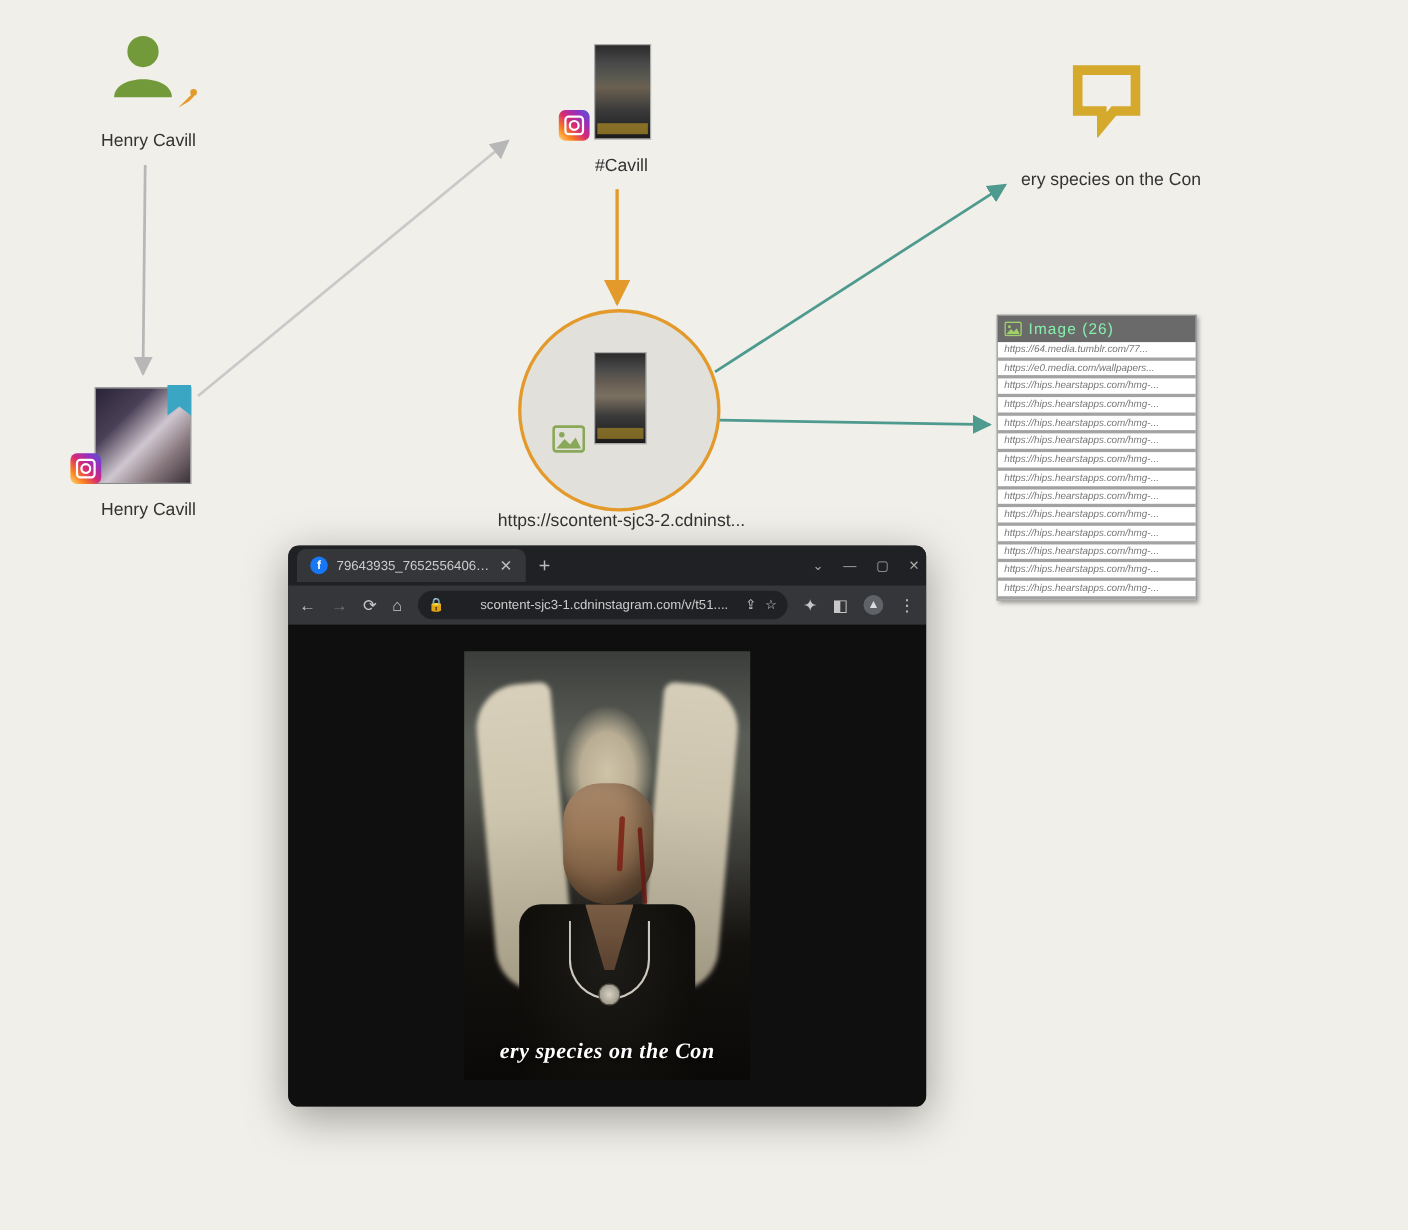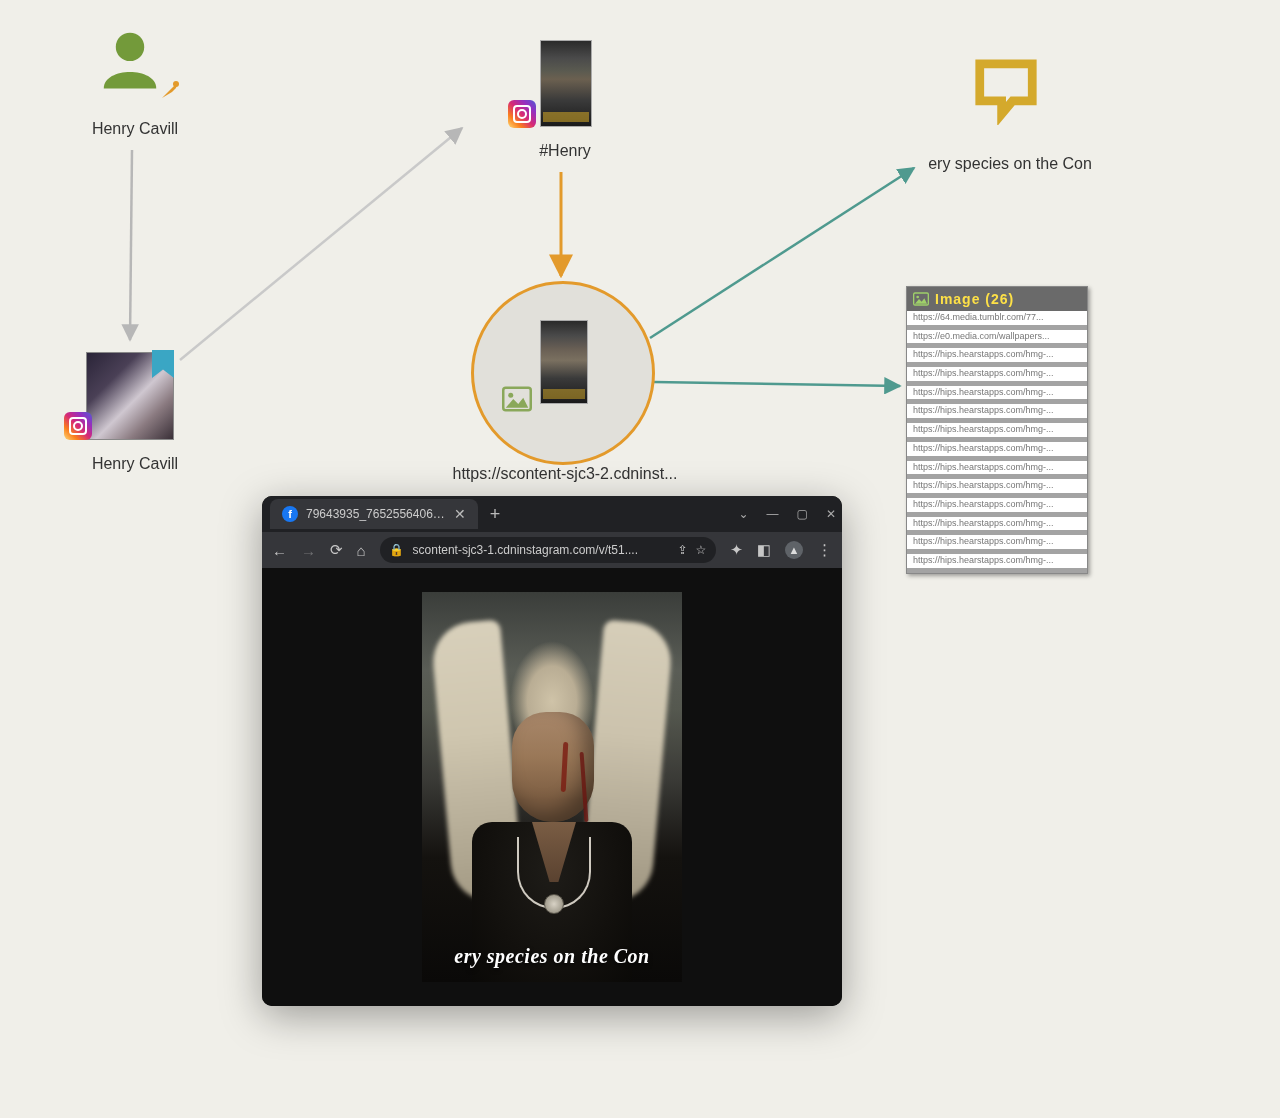--- a/index.html
+++ b/index.html
@@ -183,40 +183,41 @@
     top: 286px;
     width: 180px;
     background: #fff;
     border: 1px solid #888;
     box-shadow: 2px 2px 4px rgba(0,0,0,0.35);
     font-size: 9px;
     color: #777;
   }
   .image-panel-header {
     background: #6a6a6a;
-    color: #fde047;
-    font-weight: bold;
+    color: #86efac;
+    font-weight: normal;
     font-size: 14px;
     letter-spacing: 1px;
     padding: 4px 6px;
     display: flex;
     align-items: center;
     gap: 6px;
   }
   .image-panel-header .mini-img {
     width: 16px;height: 14px;
     display:inline-block;
   }
   .image-panel-row {
     padding: 1px 6px;
     white-space: nowrap;
     overflow: hidden;
     text-overflow: ellipsis;
-    border-bottom: 5px solid #a3a3a3;
+    border-bottom: 3px solid #a3a3a3;
     line-height: 1.3;
+    font-style: italic;
   }
   
   .browser {
     position: absolute;
     left: 262px;
     top: 496px;
     width: 580px;
     height: 510px;
     background: #0f0f0f;
     border-radius: 10px;
@@ -280,21 +281,21 @@
     border-radius: 14px;
     height: 26px;
     display: flex;
     align-items: center;
     padding: 0 10px;
     color: #ccc;
     font-size: 12px;
     gap: 8px;
     overflow: hidden;
   }
-  .address-text {flex:1;white-space:nowrap;overflow:hidden;text-overflow:ellipsis;}
+  .address-text {flex:1;white-space:nowrap;overflow:hidden;text-overflow:ellipsis;margin-left:24px;}
   .right-icons {display:flex;gap:14px;align-items:center;}
   .browser-content {
     flex: 1;
     background: #0f0f0f;
     display: flex;
     align-items: center;
     justify-content: center;
     position: relative;
   }
   .content-image {
@@ -398,21 +399,21 @@
     <svg class="pin-icon" viewBox="0 0 24 24">
       <path d="M4 20 L12 12 L16 8 L20 4 L18 10 L14 14 Z" fill="#e39a2b"></path>
       <circle cx="18" cy="6" r="3" fill="#e39a2b"></circle>
     </svg>
     <div class="node-label" style="left:70px;top:120px;width:130px;">Henry Cavill</div>
   </div>
 
   <div>
     <div class="thumb1"></div>
     <div class="ig-badge1"></div>
-    <div class="node-label" style="left:505px;top:142px;width:120px;">#Henry</div>
+    <div class="node-label" style="left:505px;top:142px;width:120px;">#Cavill</div>
   </div>
 
   <div>
     <div class="photo-node"></div>
     <div class="bookmark"></div>
     <div class="ig-badge2"></div>
     <div class="node-label" style="left:70px;top:455px;width:130px;">Henry Cavill</div>
   </div>
 
   <div>

